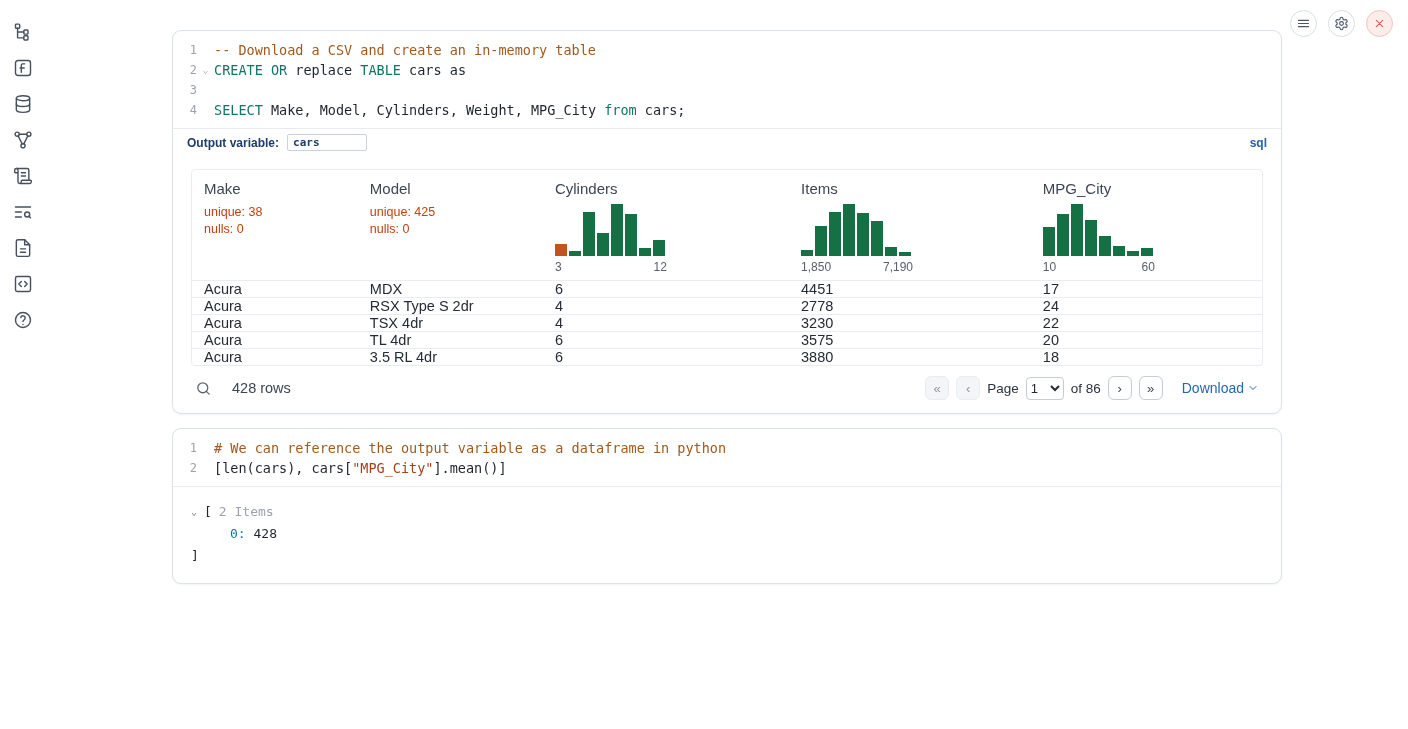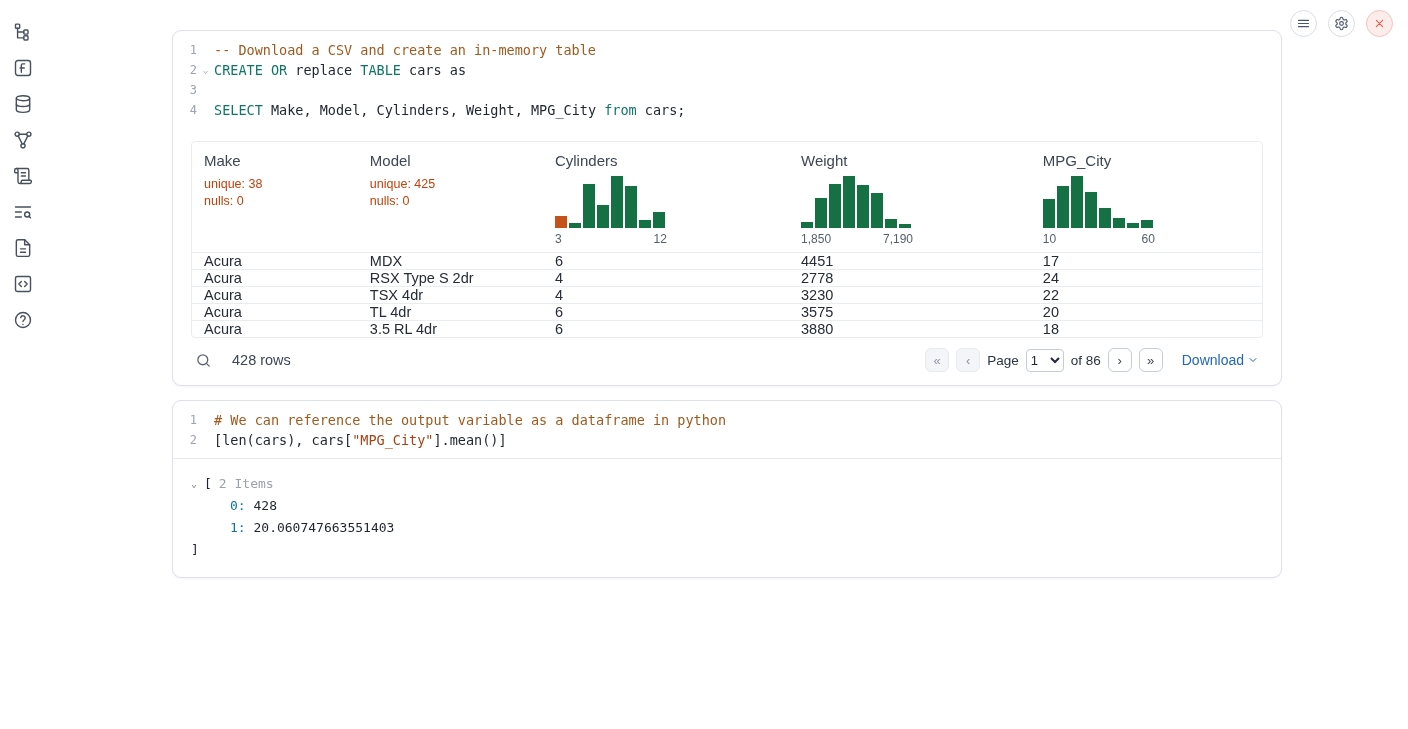--- a/index.html
+++ b/index.html
@@ -190,20 +190,25 @@
         <div class="cl">
           <span class="ln">3</span>
           <span class="fold"></span>
         </div>
         <div class="cl">
           <span class="ln">4</span>
           <span class="fold"></span>
           <span class="ct"><span class="tok-kw">SELECT</span><span class="tok-pl"> Make, Model, Cylinders, Weight, MPG_City </span><span class="tok-kw">from</span><span class="tok-pl"> cars;</span></span>
         </div>
       </div>
+    <div class="outvar">
+      <span class="outvar-label">Output variable:</span>
+      <input class="outvar-input" value="cars" style="">
+      <span class="lang-badge">sql</span>
+    </div>
 
     <div class="table-wrap">
       <table>
         <thead>
             <tr id="thead-row">
               <th>
                 <div class="col-name">Make</div>
                 <div class="col-stat">unique: 38</div>
                 <div class="col-stat">nulls: 0</div>
               </th>
@@ -223,21 +228,21 @@
                   <div class="bar" style="height: 42px;"></div>
                   <div class="bar" style="height: 8px;"></div>
                   <div class="bar" style="height: 16px;"></div>
                 </div>
                 <div class="hist-labels">
                   <span>3</span>
                   <span>12</span>
                 </div>
               </th>
               <th>
-                <div class="col-name">Weight</div>
+                <div class="col-name">Items</div>
                 <div class="hist">
                   <div class="bar" style="height: 6px;"></div>
                   <div class="bar" style="height: 30px;"></div>
                   <div class="bar" style="height: 44px;"></div>
                   <div class="bar" style="height: 52px;"></div>
                   <div class="bar" style="height: 43px;"></div>
                   <div class="bar" style="height: 35px;"></div>
                   <div class="bar" style="height: 9px;"></div>
                   <div class="bar" style="height: 4px;"></div>
                 </div>
@@ -347,19 +352,18 @@
         </div>
       </div>
     <div class="outarea">
       <div class="tree-head">
         <span class="tree-chevron">⌄</span>
         <span>[</span>
         <span class="titems">2 Items</span>
       </div>
       <div id="tree-entries">
           <div class="tree-row"><span class="tkey">0: </span><span class="tval">428</span></div>
-          <div class="tree-row"><span class="tkey">1: </span><span class="tval">20.060747663551403</span></div>
         </div>
       <div class="tclose">]</div>
     </div>
   </div>
 
 </div>
 
 </body></html>

